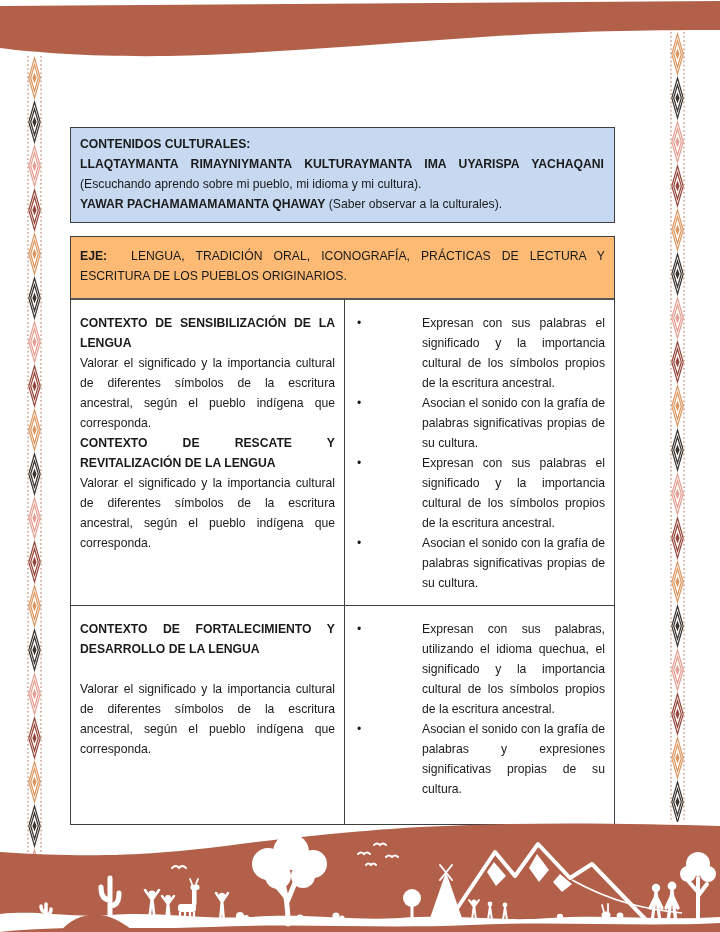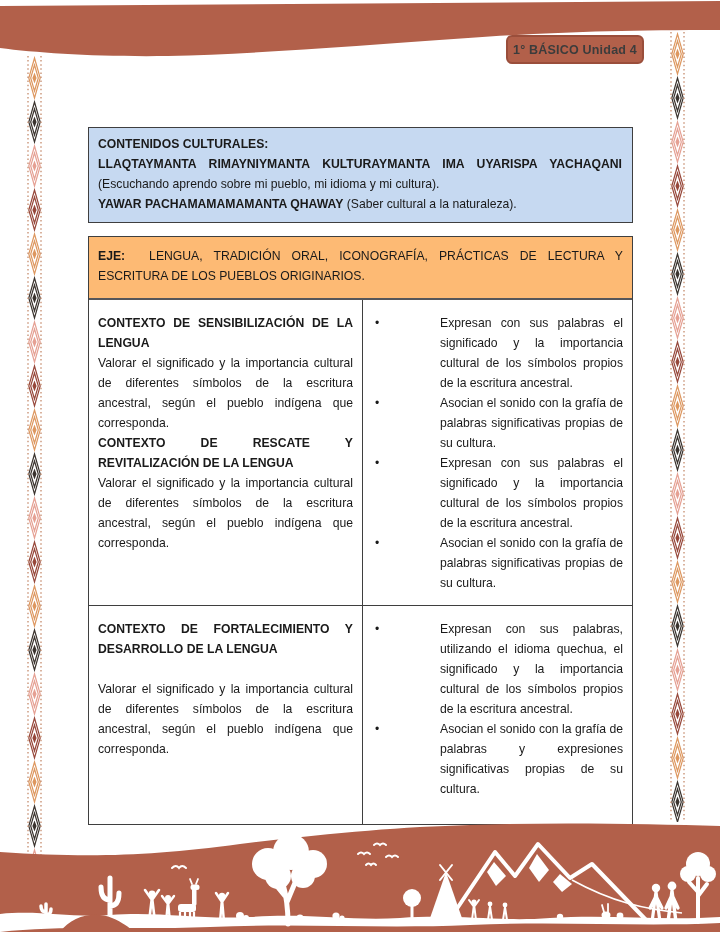--- a/index.html
+++ b/index.html
@@ -12,21 +12,21 @@
     background:#b2604a;border:2px solid #9a4e3b;border-radius:6px;
     display:flex;align-items:center;justify-content:center;
     font-size:12.5px;font-weight:600;color:#3c3c3c;letter-spacing:.2px;}
 
   
   .strip{position:absolute;z-index:1;}
   .strip-left{top:56px;left:27px;}
   .strip-right{top:32px;left:670px;}
 
   
-  .content{position:absolute;left:88px;top:127px;width:545px;z-index:2;
+  .content{position:absolute;left:70px;top:127px;width:545px;z-index:2;
     font-size:12.2px;color:#1a1a1a;line-height:20px;}
   .b{font-weight:bold;}
   .just{text-align:justify;}
   p{margin:0;}
 
   .box-contenidos{background:#c6d9f1;border:1.5px solid #3f3f3f;padding:6px 10px 8px 9px;}
 
   .main-table{margin-top:13px;border:1.5px solid #3f3f3f;}
   .eje-row{background:#fdba74;border-bottom:2.5px solid #55565a;padding:9px 9px 12px 9px;}
   .eje-tab{display:inline-block;width:24px;}
@@ -57,23 +57,20 @@
 </style>
 </head>
 <body>
 
 <div class="page">
 
   <svg class="top-banner" viewBox="0 0 720 70" preserveAspectRatio="none" aria-hidden="true">
     <path d="M0,6 L720,1 L720,30 C620,30 555,32 468,38 C355,46 255,54 168,56 C98,57 38,53 0,48 Z" fill="#b2604a"></path>
   </svg>
 
-  <div class="unit-badge">
-    <span>1° BÁSICO Unidad 4</span>
-  </div>
 
   <svg class="strip strip-left" width="15" height="806" aria-hidden="true">
     <defs>
       <pattern id="texL" width="15" height="176" patternUnits="userSpaceOnUse">
         <g stroke="#dd975f" fill="none" stroke-width="1.2">
           <path d="M7.5,2 L13.2,22 L7.5,42 L1.8,22 Z"></path>
             <path d="M7.5,9 L11.3,22 L7.5,35 L3.7,22 Z"></path>
         </g>
         <path d="M7.5,16.5 L9.6,22 L7.5,27.5 L5.4,22 Z" fill="#dd975f"></path>
         <g stroke="#3a332e" fill="none" stroke-width="1.2">
@@ -131,21 +128,21 @@
   <div class="content">
 
     <div class="box-contenidos">
       <p>
         <span class="b">CONTENIDOS CULTURALES:</span>
       </p>
       <p class="just">
         <span class="b">LLAQTAYMANTA RIMAYNIYMANTA KULTURAYMANTA IMA UYARISPA YACHAQANI</span><span> (Escuchando aprendo sobre mi pueblo, mi idioma y mi cultura).</span>
       </p>
       <p class="just">
-        <span class="b">YAWAR PACHAMAMAMAMANTA QHAWAY</span><span> (Saber cultural a la naturaleza).</span>
+        <span class="b">YAWAR PACHAMAMAMAMANTA QHAWAY</span><span> (Saber observar a la culturales).</span>
       </p>
     </div>
 
     <div class="main-table">
 
       <div class="eje-row">
         <p class="just">
           <span class="b">EJE:</span><span class="eje-tab"></span><span>LENGUA, TRADICIÓN ORAL, ICONOGRAFÍA, PRÁCTICAS DE LECTURA Y ESCRITURA DE LOS PUEBLOS ORIGINARIOS.</span>
         </p>
       </div>

